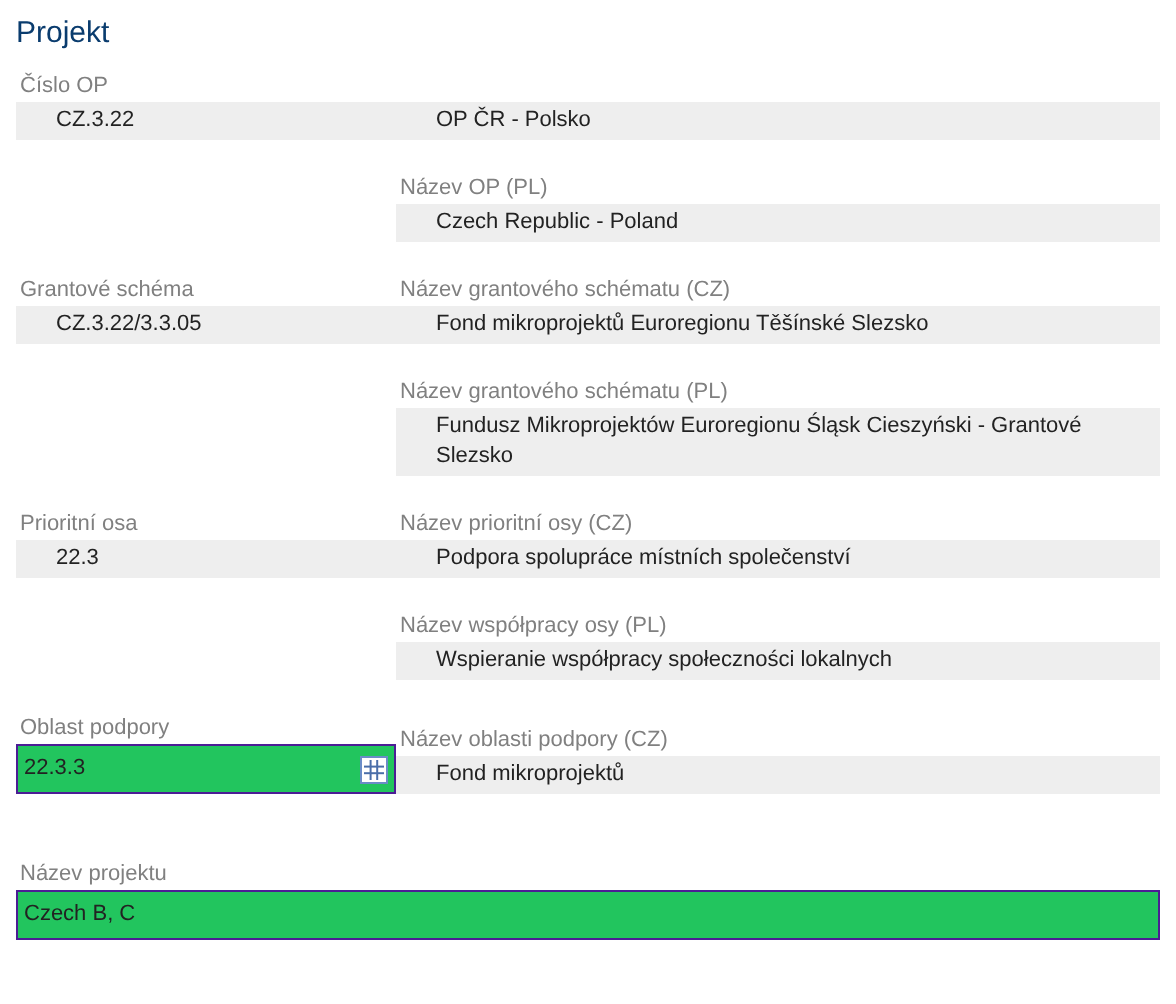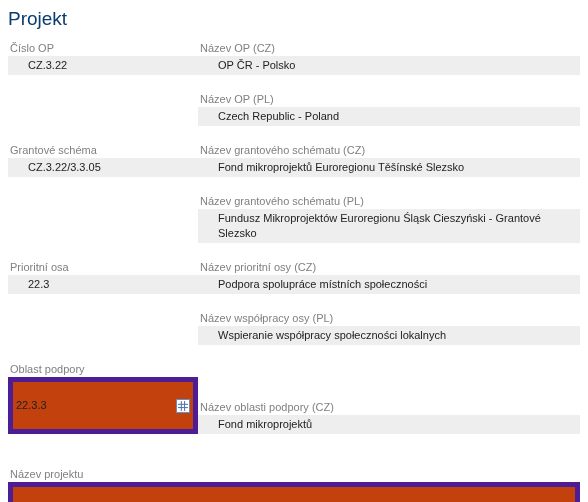--- a/index.html
+++ b/index.html
@@ -5,21 +5,21 @@
     * { margin: 0; padding: 0; box-sizing: border-box; }
     body {
       font-family: Arial, Helvetica, sans-serif;
       font-size: 11px;
       color: #333;
       background: #fff;
       width: 588px;
       padding: 8px 8px 8px 8px;
     }
     .header {
-      font-size: 19px;
+      font-size: 15px;
       color: #0a3c6e;
       font-weight: normal;
       margin-bottom: 10px;
     }
     .form-grid {
       display: block;
     }
     .row {
       display: flex;
       align-items: flex-end;
@@ -43,23 +43,23 @@
       padding: 2px 20px;
       font-size: 11px;
       color: #222;
       line-height: 15px;
       min-height: 16px;
     }
     .spacer {
       height: 14px;
     }
     .editable {
-      background: #c2410c;
-      border: 5px solid #4c1d95;
-      padding: 16px 3px;
+      background: #22c55e;
+      border: 1px solid #4c1d95;
+      padding: 4px 3px;
       font-size: 11px;
       color: #222;
       line-height: 15px;
       min-height: 18px;
       position: relative;
       display: flex;
       align-items: center;
       justify-content: space-between;
     }
     .editable-full {
@@ -89,21 +89,20 @@
 <div class="header">Projekt</div>
 
 <div class="form-grid">
 
   <div class="row">
     <div class="col-left">
       <div class="field-label">Číslo OP</div>
       <div class="field-value">CZ.3.22</div>
     </div>
     <div class="col-right">
-      <div class="field-label">Název OP (CZ)</div>
       <div class="field-value">OP ČR - Polsko</div>
     </div>
   </div>
 
   <div class="spacer"></div>
 
   <div class="row">
     <div class="col-left"></div>
     <div class="col-right">
       <div class="field-label">Název OP (PL)</div>
@@ -136,21 +135,21 @@
 
   <div class="spacer"></div>
 
   <div class="row">
     <div class="col-left">
       <div class="field-label">Prioritní osa</div>
       <div class="field-value">22.3</div>
     </div>
     <div class="col-right">
       <div class="field-label">Název prioritní osy (CZ)</div>
-      <div class="field-value">Podpora spolupráce místních społeczności</div>
+      <div class="field-value">Podpora spolupráce místních společenství</div>
     </div>
   </div>
 
   <div class="spacer"></div>
 
   <div class="row">
     <div class="col-left"></div>
     <div class="col-right">
       <div class="field-label">Název współpracy osy (PL)</div>
       <div class="field-value">Wspieranie współpracy społeczności lokalnych</div>

